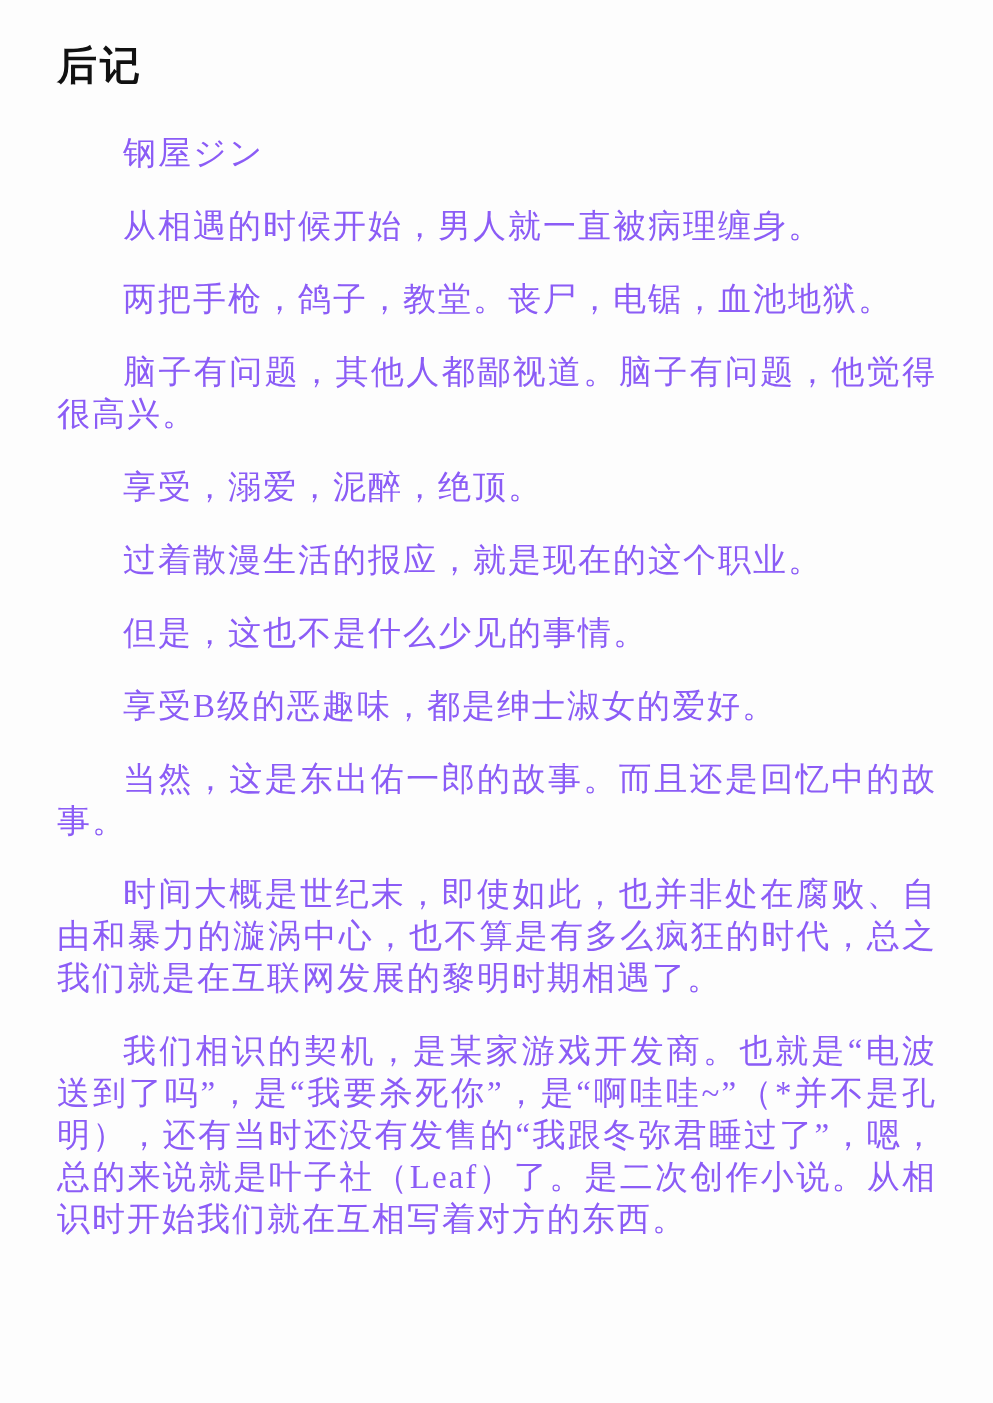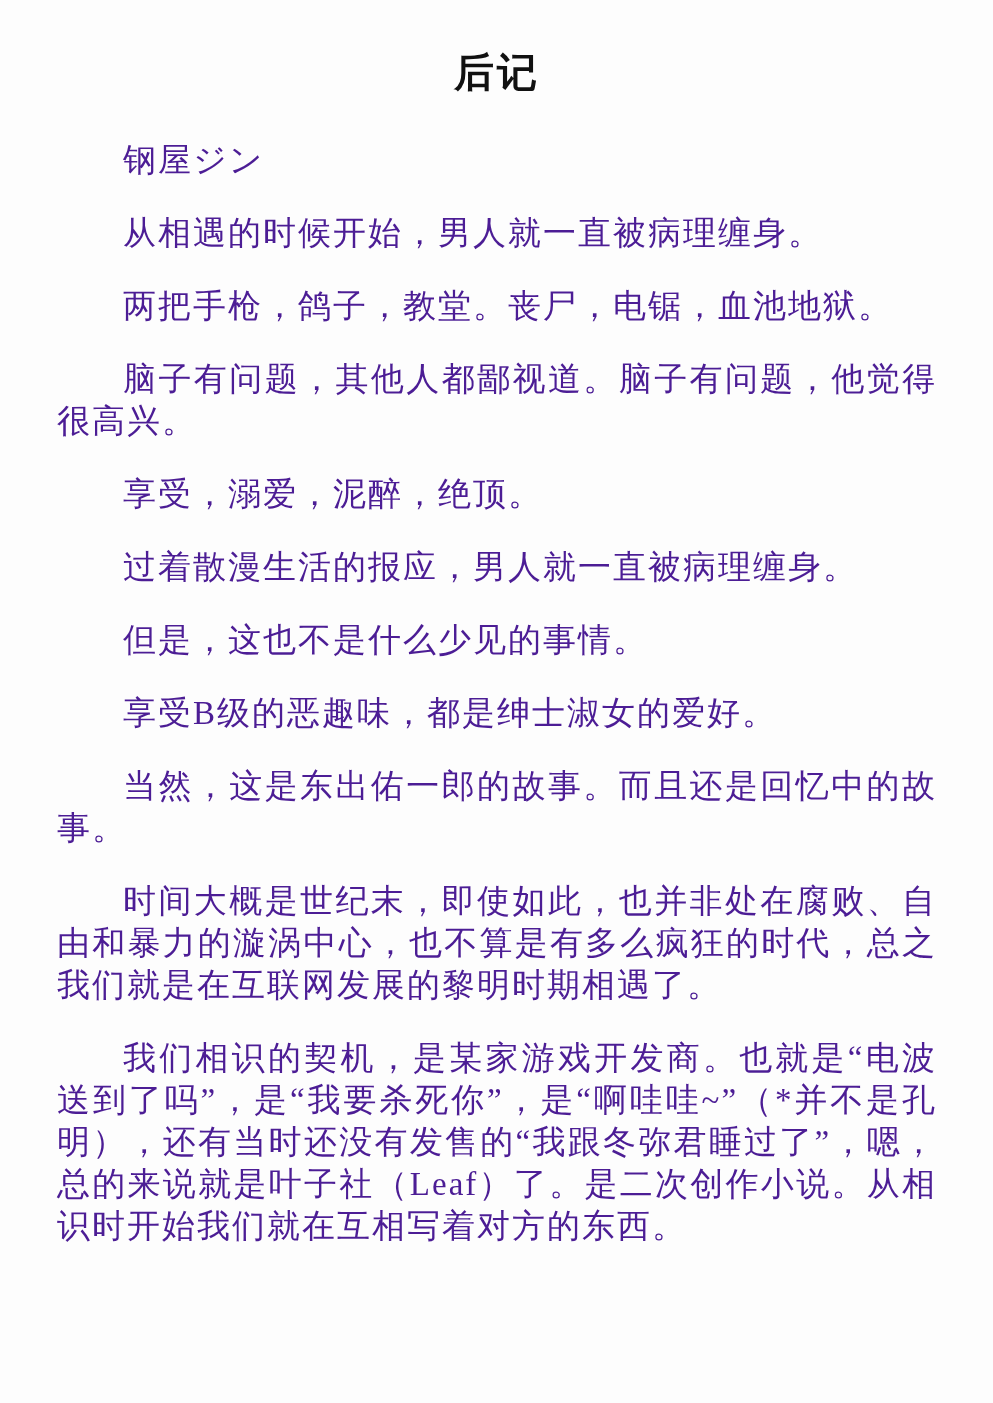--- a/index.html
+++ b/index.html
@@ -15,55 +15,54 @@
     color: #1a1a1a;
   }
   .page {
     box-sizing: border-box;
     width: 993px;
     height: 1403px;
     padding: 46px 56px 0 57px;
     background: #fdfdfd;
   }
   .title {
-    margin: 7px 0 46px 0;
+    margin: 0 0 46px 0;
     font-size: 40px;
     line-height: 1;
     font-weight: bold;
-    text-align: center;
     letter-spacing: 3px;
     color: #111111;
   }
   .content {
     width: 880px;
   }
   .para {
     margin: 0 0 31px 0;
     font-size: 33px;
     line-height: 42px;
     letter-spacing: 2px;
     text-indent: 2em;
     text-align: justify;
-    color: #4c1d95;
+    color: #8b5cf6;
   }
   .para:last-child {
     margin-bottom: 10px;
   }
 </style>
 </head>
 <body>
 
 <div class="page">
   <h1 class="title">后记</h1>
   <section class="content">
       <p class="para">钢屋ジン</p>
       <p class="para">从相遇的时候开始，男人就一直被病理缠身。</p>
       <p class="para">两把手枪，鸽子，教堂。丧尸，电锯，血池地狱。</p>
       <p class="para">脑子有问题，其他人都鄙视道。脑子有问题，他觉得很高兴。</p>
       <p class="para">享受，溺爱，泥醉，绝顶。</p>
-      <p class="para">过着散漫生活的报应，男人就一直被病理缠身。</p>
+      <p class="para">过着散漫生活的报应，就是现在的这个职业。</p>
       <p class="para">但是，这也不是什么少见的事情。</p>
       <p class="para">享受B级的恶趣味，都是绅士淑女的爱好。</p>
       <p class="para">当然，这是东出佑一郎的故事。而且还是回忆中的故事。</p>
       <p class="para">时间大概是世纪末，即使如此，也并非处在腐败、自由和暴力的漩涡中心，也不算是有多么疯狂的时代，总之我们就是在互联网发展的黎明时期相遇了。</p>
       <p class="para">我们相识的契机，是某家游戏开发商。也就是“电波送到了吗”，是“我要杀死你”，是“啊哇哇~”（*并不是孔明），还有当时还没有发售的“我跟冬弥君睡过了”，嗯，总的来说就是叶子社（Leaf）了。是二次创作小说。从相识时开始我们就在互相写着对方的东西。</p>
     </section>
 </div>
 
 </body></html>

